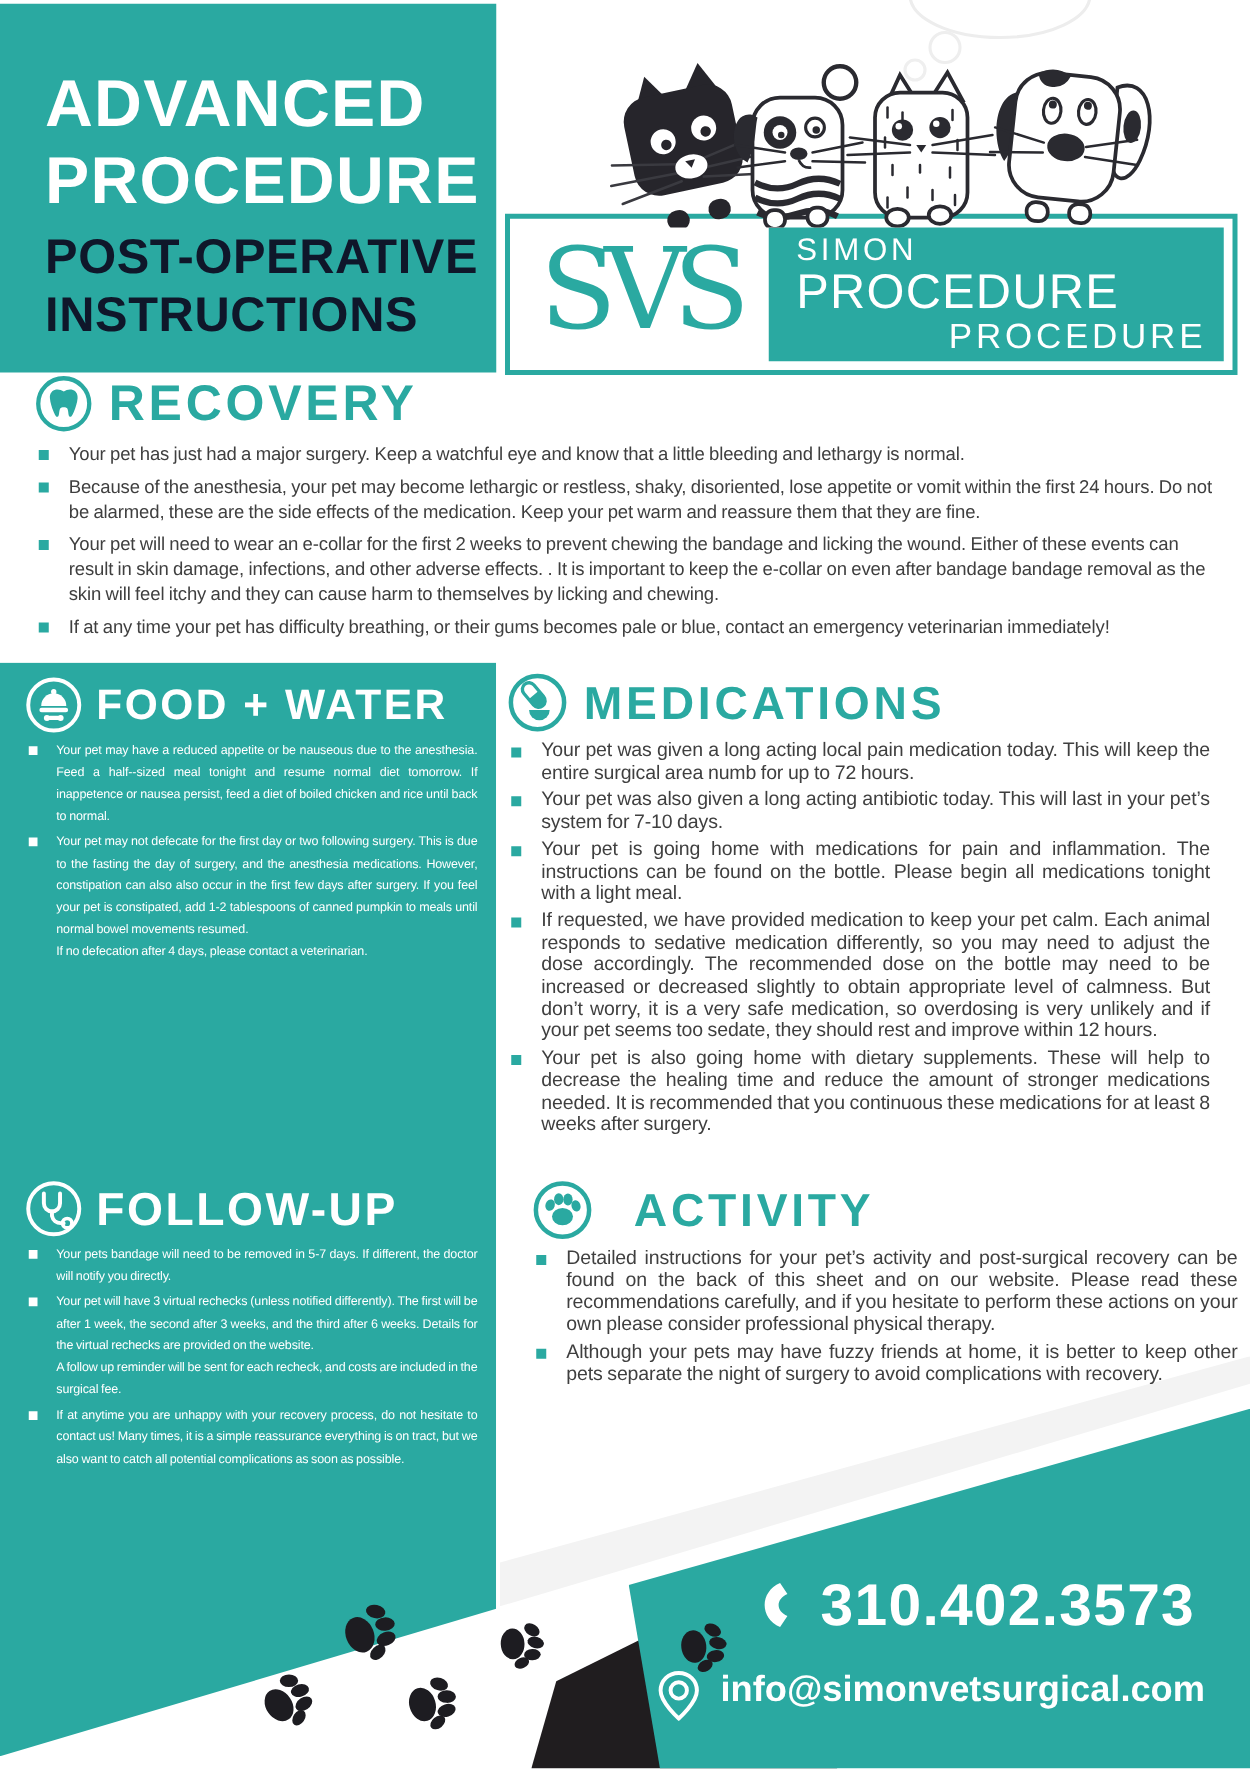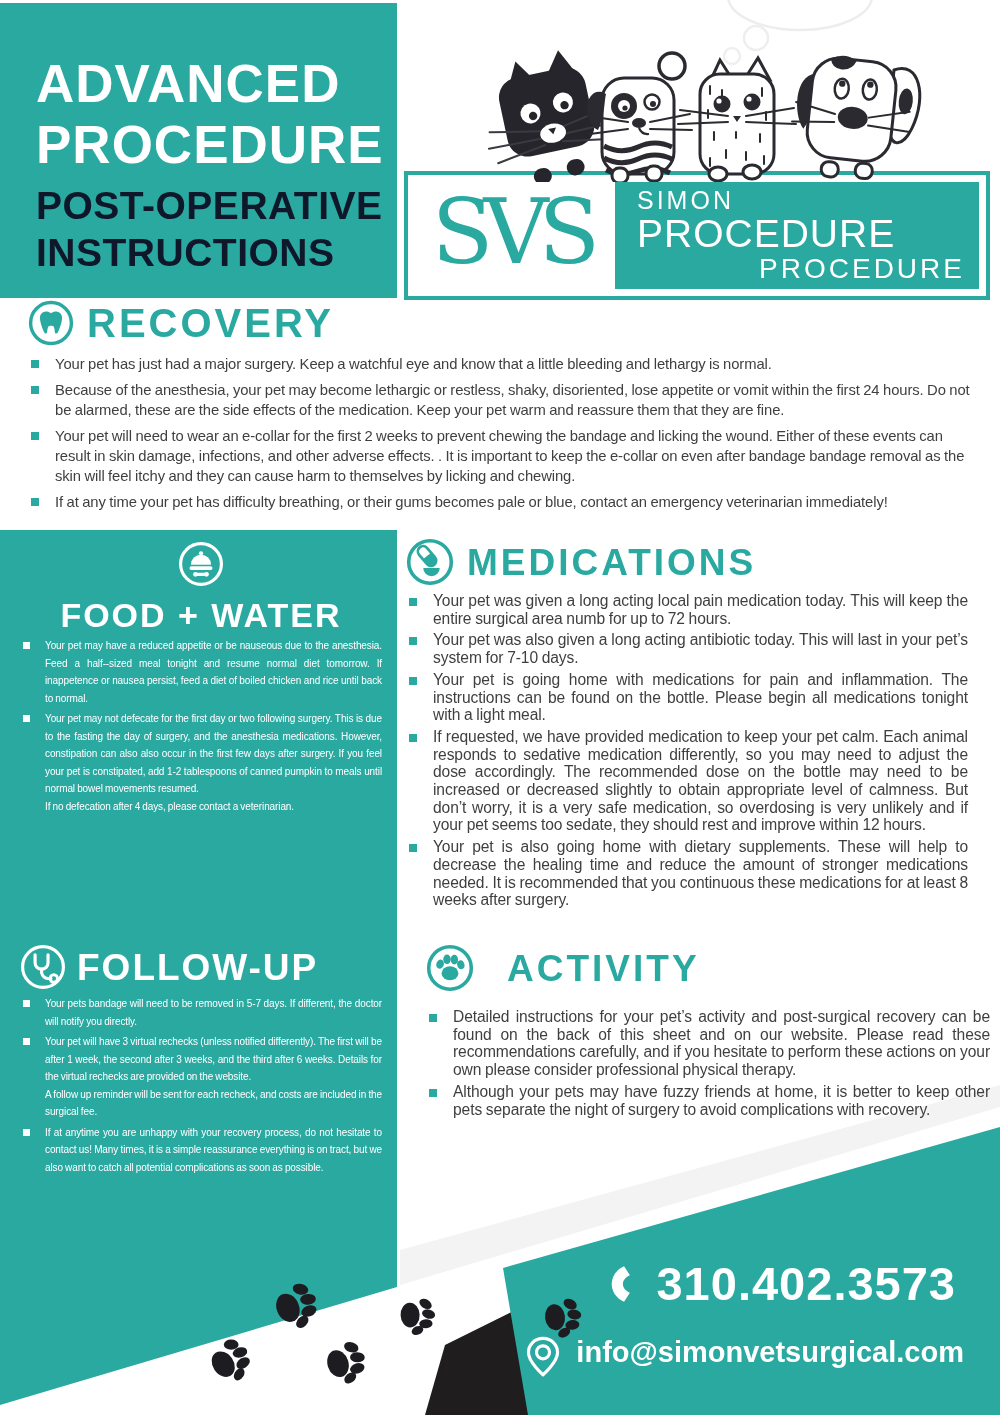--- a/index.html
+++ b/index.html
@@ -218,21 +218,21 @@
       <li>Your pet has just had a major surgery.  Keep a watchful eye and know that a little bleeding and lethargy is normal.</li>
       <li>Because of the anesthesia, your pet may become lethargic or restless, shaky, disoriented, lose appetite or vomit within the first 24 hours. Do not be alarmed, these are the side effects of the medication.  Keep your pet warm and reassure them that they are fine.</li>
       <li>Your pet will need to wear an e-collar for the first 2 weeks to prevent chewing the bandage and licking the wound.  Either of these events can result in skin damage, infections, and other adverse effects. .  It is important to keep the e-collar on even after bandage bandage removal as the skin will feel itchy and they can cause harm to themselves by licking and chewing.</li>
       <li>If at any time your pet has difficulty breathing, or their gums becomes pale or blue, contact an emergency veterinarian immediately!</li>
     </ul>
   </div>
 
   <div class="left-col-bg"></div>
 
   <div class="section on-teal sm" style="left:20px;top:541px;width:362px;">
-    <div class="sec-head" style="gap:11px;margin-bottom:5px;flex-direction:column;">
+    <div class="sec-head" style="gap:11px;margin-bottom:5px;">
       <svg width="46" height="46" viewBox="0 0 32 32">
         <circle cx="16" cy="16" r="14.2" fill="none" stroke="#fff" stroke-width="2.2"></circle>
         <path d="M9 16.5a7 7 0 0 1 14 0z" fill="#fff"></path>
         <circle cx="16" cy="8.6" r="1.5" fill="#fff"></circle>
         <rect x="8" y="17.5" width="16" height="2.6" rx="1.3" fill="#fff"></rect>
         <rect x="12.6" y="22" width="6.8" height="2.4" rx="1.2" fill="#fff"></rect>
         <circle cx="12.2" cy="23.2" r="1.7" fill="#fff"></circle>
           <circle cx="19.8" cy="23.2" r="1.7" fill="#fff"></circle>
       </svg>
       <span class="sec-title" style="font-size:34px;">FOOD + WATER</span>
@@ -277,21 +277,21 @@
     <ul class="bullets colR">
       <li>Your pet was given a long acting local pain medication today.  This will keep the entire surgical area numb for up to 72 hours.</li>
       <li>Your pet was also given a long acting antibiotic today.  This will last in your pet’s system for 7-10 days.</li>
       <li>Your pet is going home with medications for pain and inflammation.  The instructions can be found on the bottle.  Please begin all medications tonight with a light meal.</li>
       <li>If requested, we have provided medication to keep your pet calm.  Each animal responds to sedative medication differently, so you may need to adjust the dose accordingly.  The recommended dose on the bottle may need to be increased or decreased slightly to obtain appropriate level of calmness.  But don’t worry, it is a very safe medication, so overdosing is very unlikely and if your pet seems too sedate, they should rest and improve within 12 hours.</li>
       <li>Your pet is also going home with dietary supplements.  These will help to decrease the healing time and reduce the amount of stronger medications needed.  It is recommended that you continuous these medications for at least 8 weeks after surgery.</li>
     </ul>
   </div>
 
   <div class="section" style="left:426px;top:944px;width:564px;">
-    <div class="sec-head" style="margin-bottom:16px;gap:33px;">
+    <div class="sec-head" style="margin-bottom:6px;gap:33px;">
       <svg width="48" height="48" viewBox="0 0 32 32">
         <circle cx="16" cy="16" r="14.2" fill="none" stroke="#2aa9a1" stroke-width="2.4"></circle>
         <g fill="#2aa9a1">
           <ellipse cx="16" cy="19.5" rx="5.6" ry="4.6"></ellipse>
           <ellipse cx="9.4" cy="13.4" rx="2.5" ry="3.1" transform="rotate(18 9.4 13.4)"></ellipse>
           <ellipse cx="14" cy="10.2" rx="2.5" ry="3.2"></ellipse>
           <ellipse cx="18.9" cy="10.4" rx="2.5" ry="3.2"></ellipse>
           <ellipse cx="23.2" cy="13.8" rx="2.4" ry="3" transform="rotate(-18 23.2 13.8)"></ellipse>
         </g>
       </svg>

